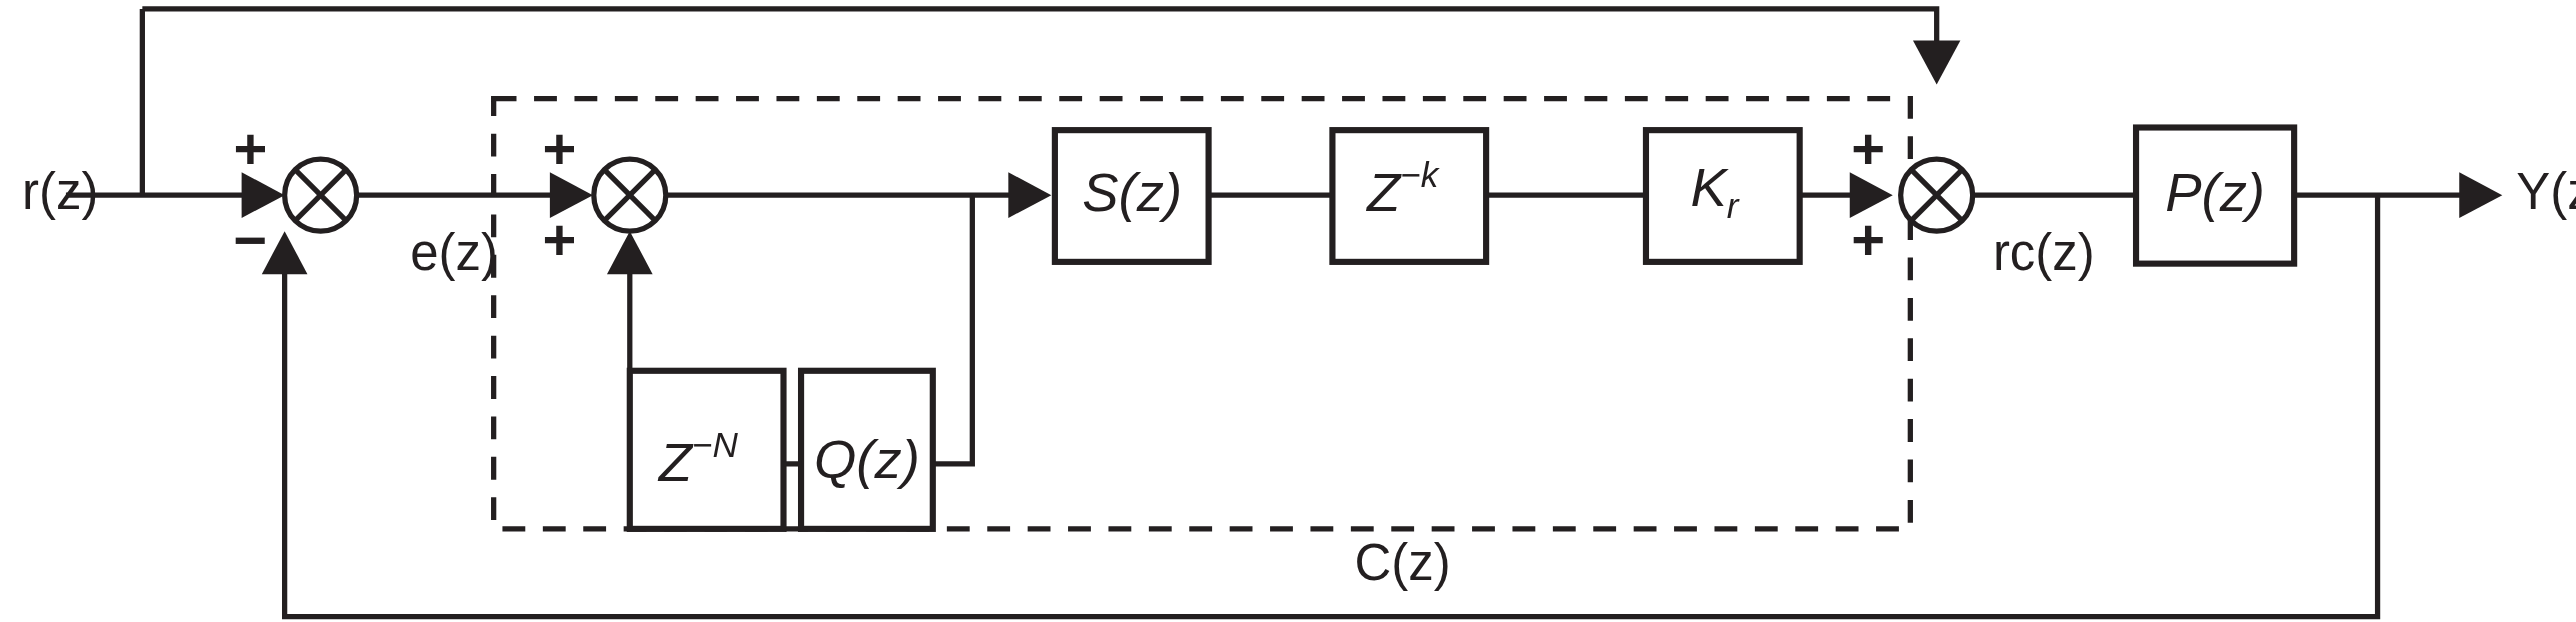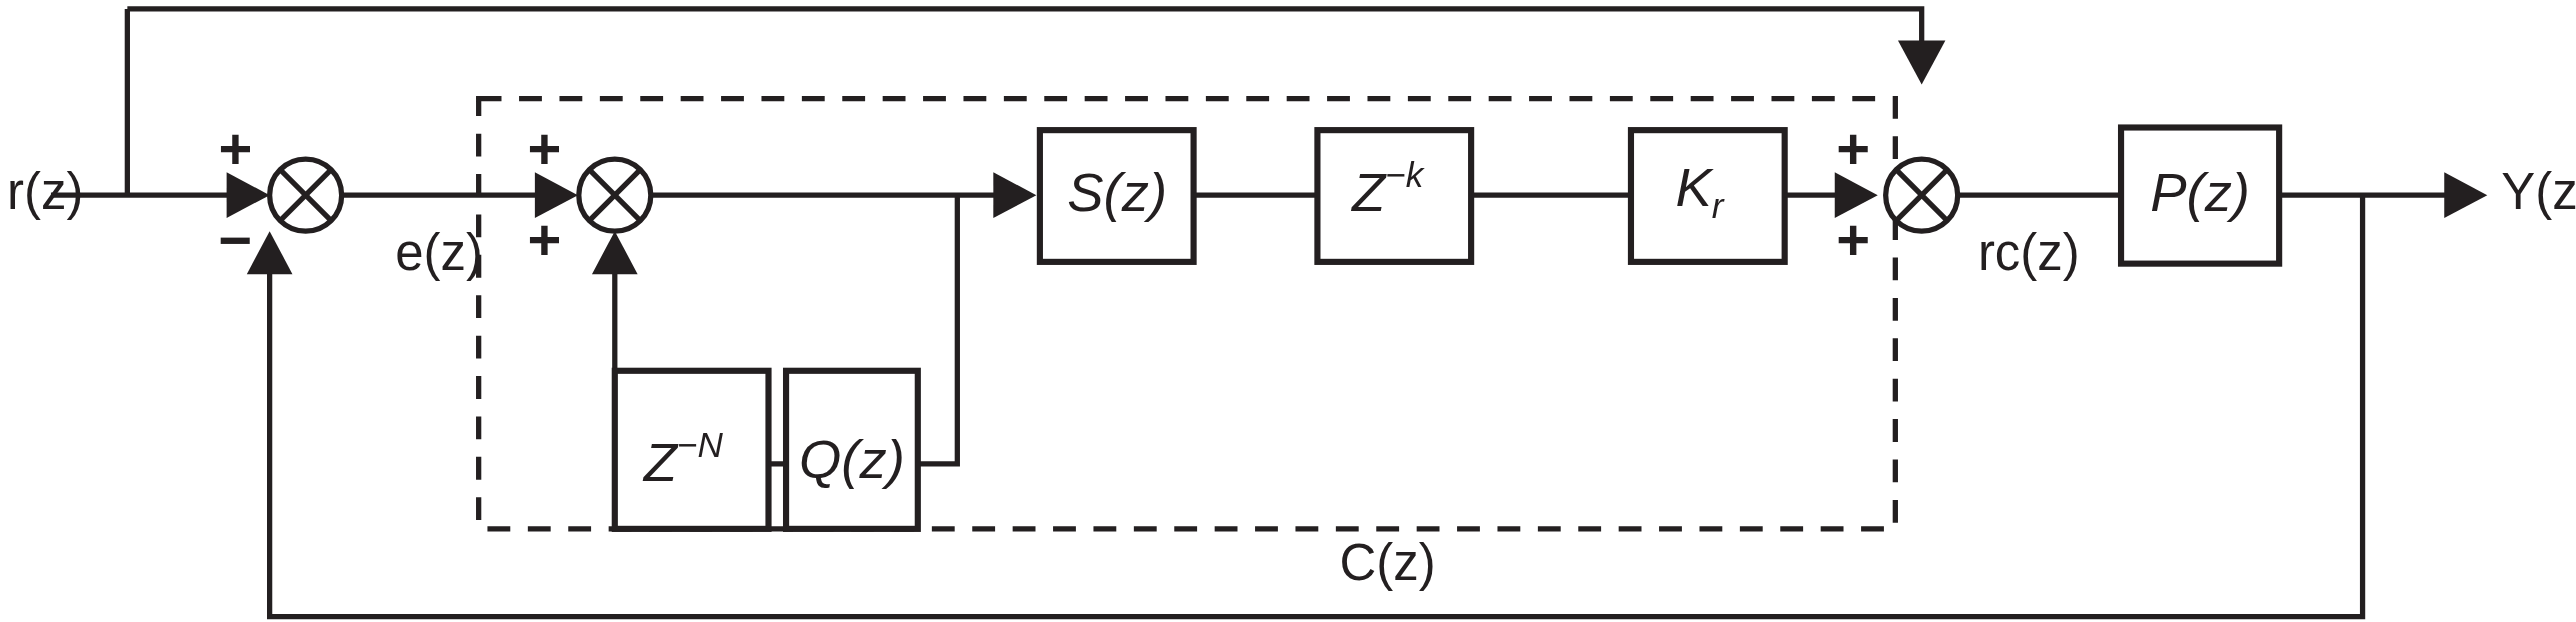--- a/index.html
+++ b/index.html
@@ -11,20 +11,21 @@
     width: 2576px;
     height: 623px;
     overflow: hidden;
     font-family: "Liberation Sans", sans-serif;
   }
   #diagram-root {
     position: relative;
     width: 2399px;
     height: 623px;
     background: #ffffff;
+    padding-left: 15px;
   }
   svg#block-diagram {
     display: block;
     width: 2576px;
     height: 623px;
   }
   .wire {
     stroke: #231f20;
     stroke-width: 6;
     fill: none;

